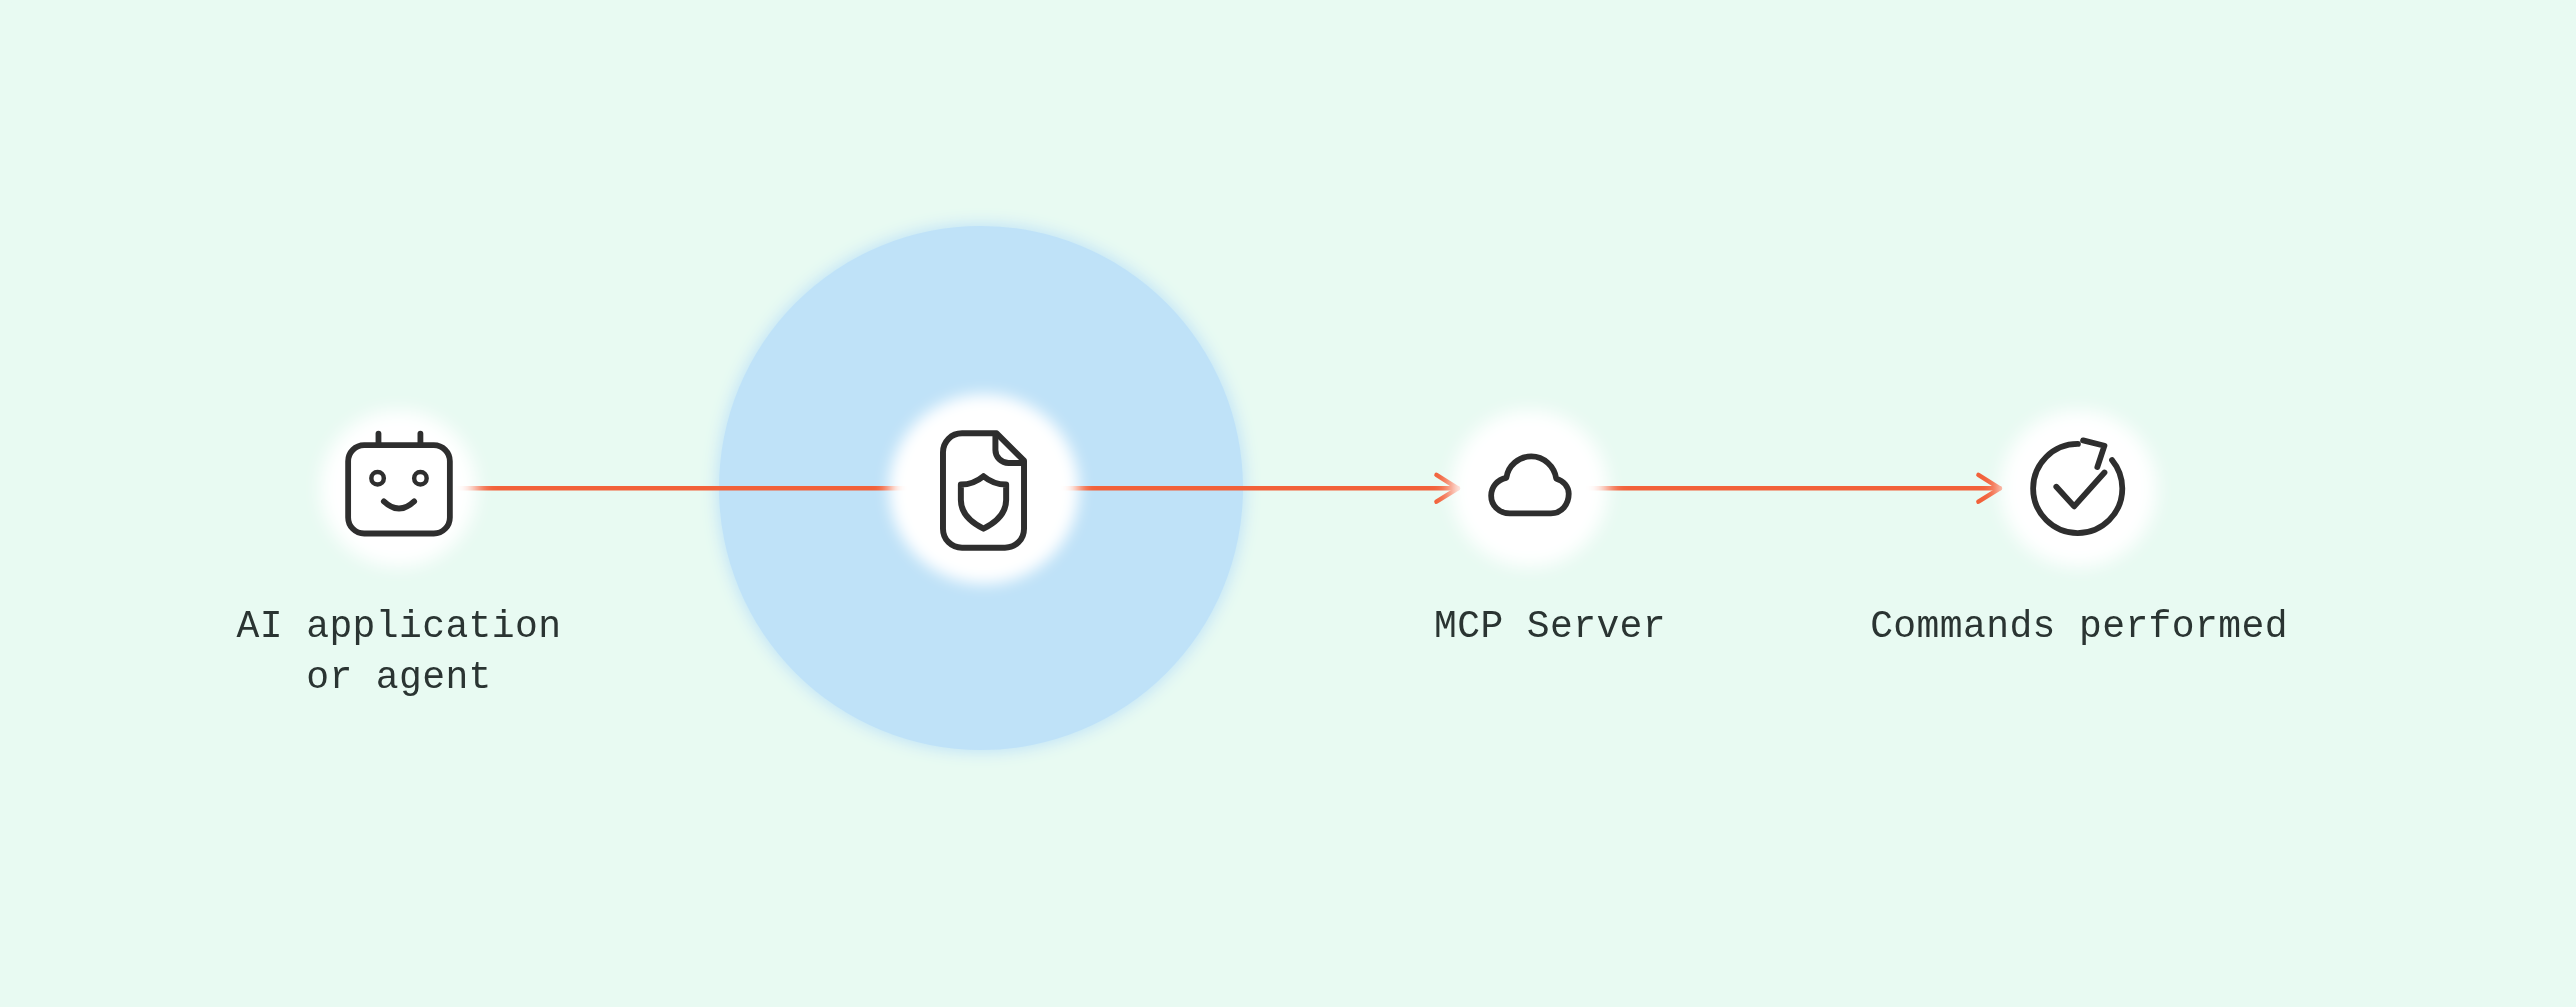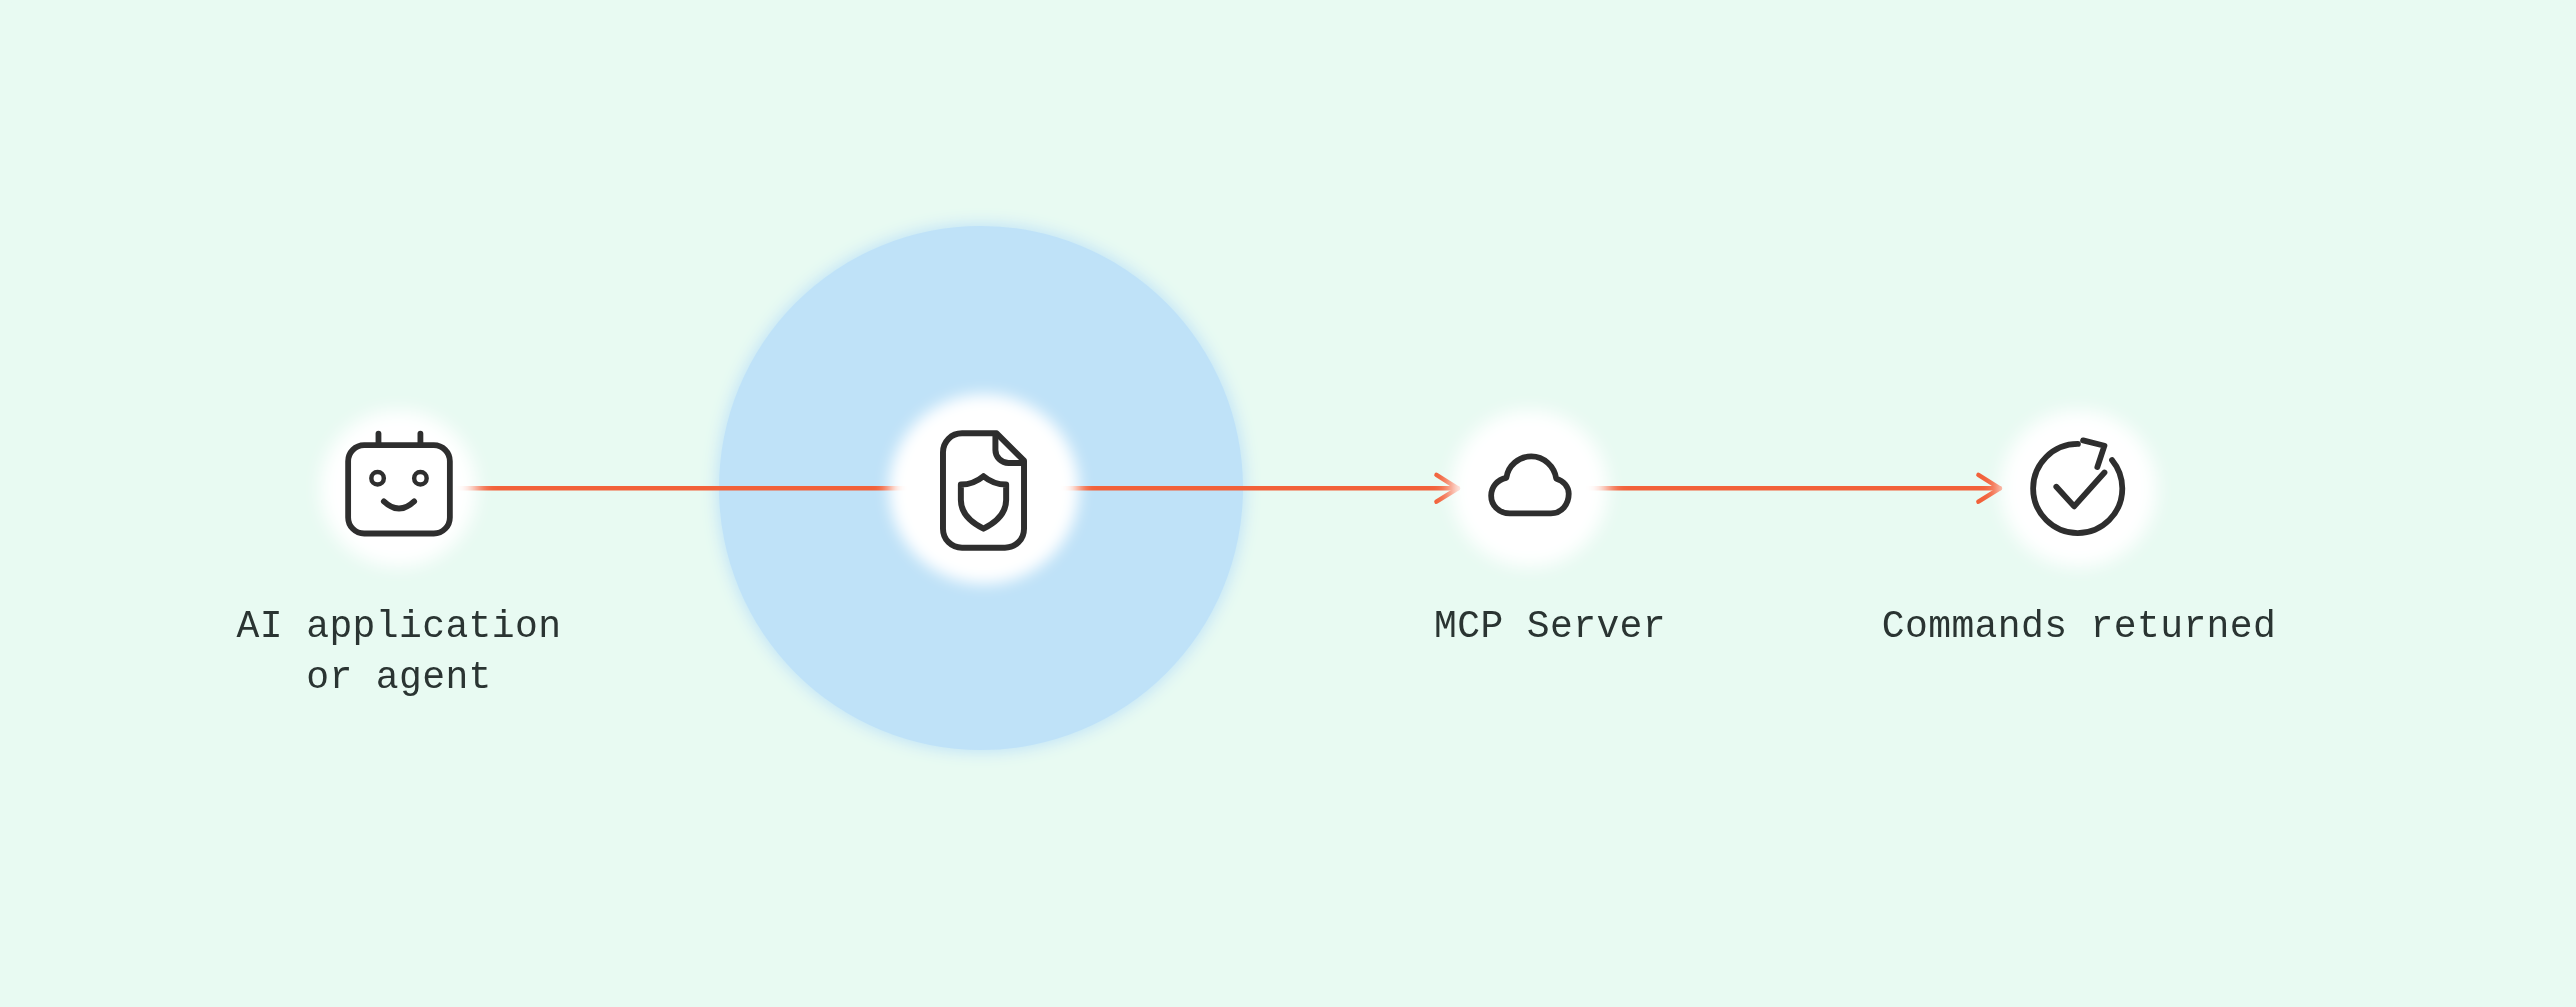--- a/index.html
+++ b/index.html
@@ -94,17 +94,17 @@
 
   <div class="node-circle nc-small" style="left:2000px; top:410px;"></div>
   <div class="icon" style="left:2026px; top:435px;">
     <svg width="107" height="107" viewBox="0 0 120 120">
       <circle cx="58" cy="60" r="50" stroke-dasharray="235.5 43.6"></circle>
       <polyline points="64,6 88,12 80,36"></polyline>
       <polyline points="34,58 54,80 88,42"></polyline>
     </svg>
   </div>
   <div class="label" style="left:2079px; top:601px;">
-    <div>Commands returned</div>
+    <div>Commands performed</div>
   </div>
 
 </div>
 
 
 </body></html>

